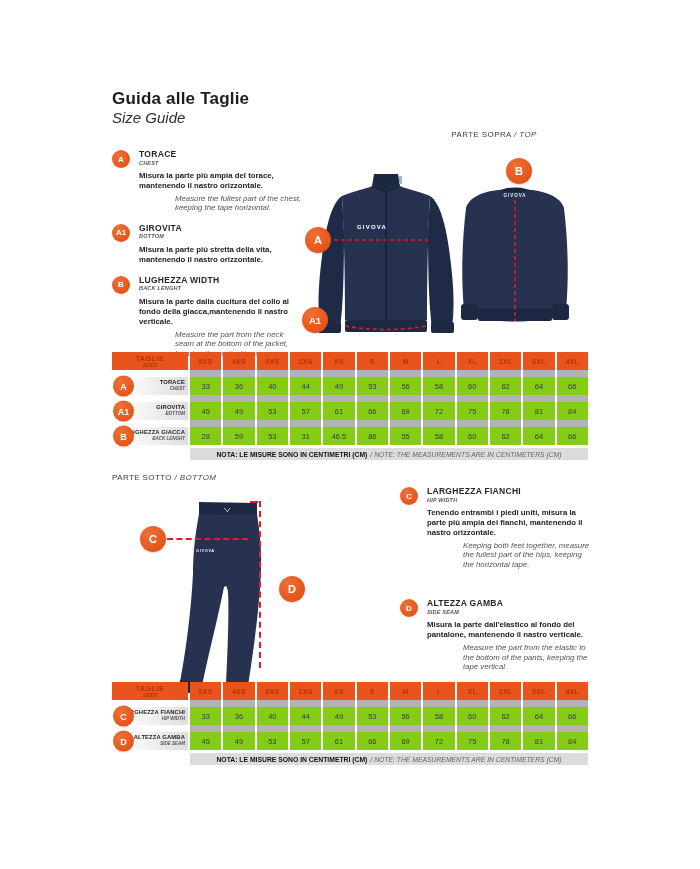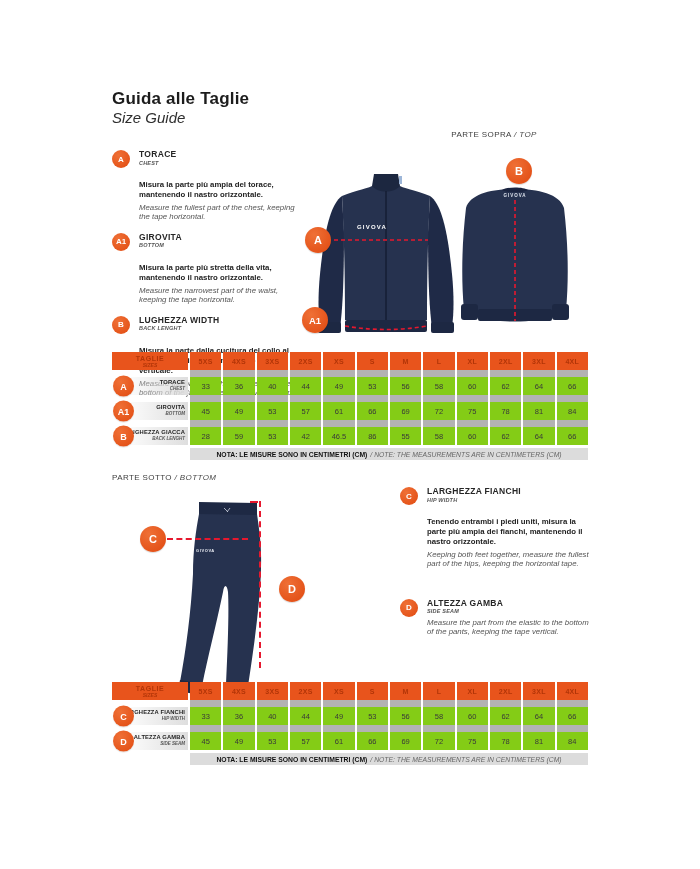--- a/index.html
+++ b/index.html
@@ -21,22 +21,22 @@
   .measures{position:absolute;display:flex;flex-direction:column;}
   #measures-top{left:112px;top:150px;width:192px;}
   #measures-bottom{left:400px;top:487px;width:190px;}
   .measure{position:relative;padding-left:27px;margin-bottom:11px;}
   #measures-bottom .measure{margin-bottom:30px;}
   .m-circle{position:absolute;left:0;top:0;width:18px;height:18px;border-radius:50%;
     background:radial-gradient(circle at 35% 30%,#ef7036,#e14a10);color:#fff;font-weight:bold;
     font-size:8px;display:flex;align-items:center;justify-content:center;}
   .m-name{font-size:8.5px;font-weight:bold;color:#262626;letter-spacing:.3px;line-height:1;}
   .m-sub{font-size:5.5px;font-style:italic;font-weight:bold;color:#555;letter-spacing:.2px;margin-top:2px;line-height:1;}
-  .m-it{font-size:7.8px;font-weight:bold;color:#222;line-height:1.28;margin-top:14px;}
-  .m-en{font-size:7.8px;font-style:italic;color:#555;line-height:1.22;margin-top:3px;}
+  .m-it{font-size:7.8px;font-weight:bold;color:#222;line-height:1.28;margin-top:5px;}
+  .m-en{font-size:7.8px;font-style:italic;color:#555;line-height:1.22;margin-top:3px;margin-left:36px;}
 
   
   .garment{position:absolute;}
   #jacket-front{left:316px;top:174px;}
   #jacket-back{left:452px;top:184px;}
   #pants{left:172px;top:494px;}
 
   
   .img-marker{position:absolute;width:26px;height:26px;border-radius:50%;
     background:radial-gradient(circle at 35% 30%,#ef7036,#e0480f);
@@ -109,21 +109,20 @@
         <div class="m-name">TORACE</div>
         <div class="m-sub">CHEST</div>
         <div class="m-it">Misura la parte più ampia del torace, mantenendo il nastro orizzontale.</div>
         <div class="m-en">Measure the fullest part of the chest, keeping the tape horizontal.</div>
       </div>
       <div class="measure">
         <span class="m-circle">A1</span>
         <div class="m-name">GIROVITA</div>
         <div class="m-sub">BOTTOM</div>
         <div class="m-it">Misura la parte più stretta della vita, mantenendo il nastro orizzontale.</div>
-        <div class="m-en">Measure the narrowest part of the waist, keeping the tape horizontal.</div>
       </div>
       <div class="measure">
         <span class="m-circle">B</span>
         <div class="m-name">LUGHEZZA WIDTH</div>
         <div class="m-sub">BACK LENGHT</div>
         <div class="m-it">Misura la parte dalla cucitura del collo al fondo della giacca,mantenendo il nastro verticale.</div>
         <div class="m-en">Measure the part from the neck seam at the bottom of the jacket, keeping the vertical tape.</div>
       </div>
     </div>
 
@@ -260,21 +259,21 @@
       </div>
       <div class="trow data-row">
         <div class="row-label">
           <span class="row-circle">B</span>
           <div class="rl-it">LUNGHEZZA GIACCA</div>
           <div class="rl-en">BACK LENGHT</div>
         </div>
         <div class="val-cell">28</div>
         <div class="val-cell">59</div>
         <div class="val-cell">53</div>
-        <div class="val-cell">42</div>
+        <div class="val-cell">31</div>
         <div class="val-cell">46.5</div>
         <div class="val-cell">86</div>
         <div class="val-cell">55</div>
         <div class="val-cell">58</div>
         <div class="val-cell">60</div>
         <div class="val-cell">62</div>
         <div class="val-cell">64</div>
         <div class="val-cell">66</div>
       </div>
       <div class="trow note-row">
@@ -311,20 +310,21 @@
         <span class="m-circle">C</span>
         <div class="m-name">LARGHEZZA FIANCHI</div>
         <div class="m-sub">HIP WIDTH</div>
         <div class="m-it">Tenendo entrambi i piedi uniti, misura la parte più ampia dei fianchi, mantenendo il nastro orizzontale.</div>
         <div class="m-en">Keeping both feet together, measure the fullest part of the hips, keeping the horizontal tape.</div>
       </div>
       <div class="measure">
         <span class="m-circle">D</span>
         <div class="m-name">ALTEZZA GAMBA</div>
         <div class="m-sub">SIDE SEAM</div>
+        <div class="m-it">Misura la parte dall'elastico al fondo del pantalone, mantenendo il nastro verticale.</div>
         <div class="m-en">Measure the part from the elastic to the bottom of the pants, keeping the tape vertical.</div>
       </div>
     </div>
 
   <div class="size-table" id="table-bottom">
       <div class="trow th-row">
         <div class="lab-cell th-label">
           <div class="t1">TAGLIE</div>
           <div class="t2">SIZES</div>
         </div>

